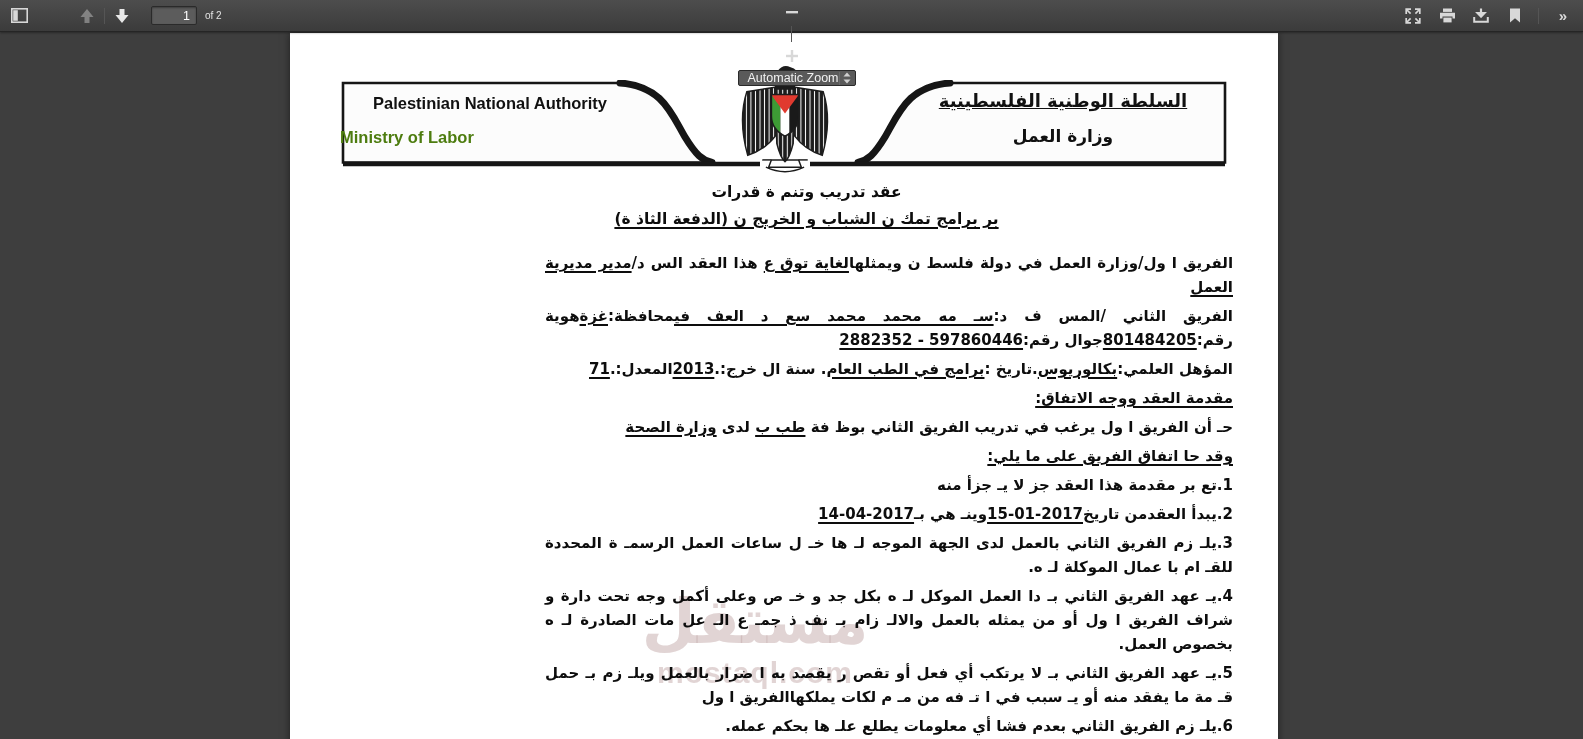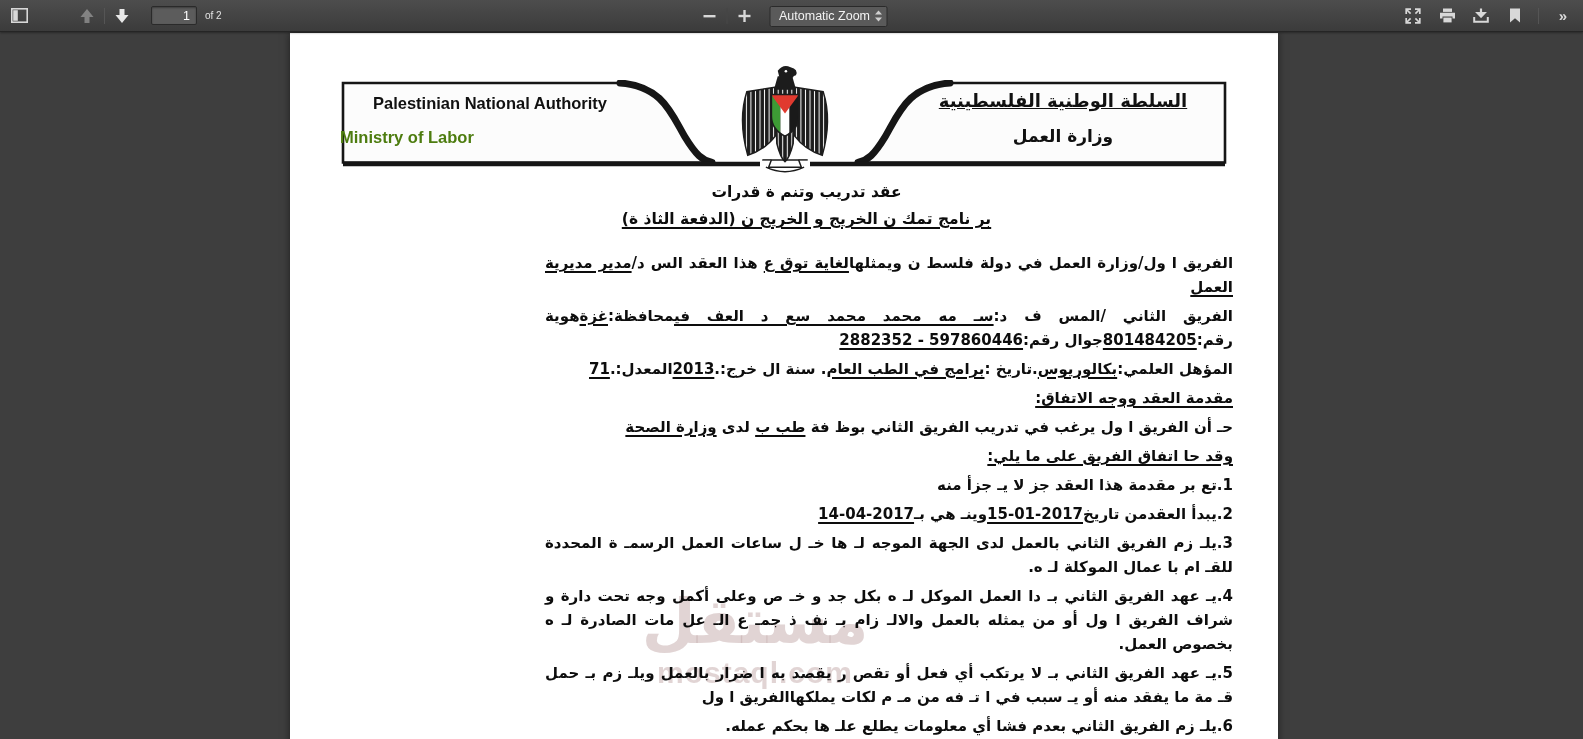--- a/index.html
+++ b/index.html
@@ -24,21 +24,21 @@
   .tb-left{ display:flex; align-items:center; padding-left:6px; gap:2px; }
   .tb-left .gap{ width:38px; }
   .page-input{
     width:46px; height:19px; margin-left:14px; margin-right:6px;
     background:#5c5c5c; border:1px solid #2a2a2a; border-radius:2px;
     color:#fff; font-size:12.5px; text-align:right; padding-right:6px;
     box-shadow:inset 0 1px 2px rgba(0,0,0,.35);
   }
   .of-label{ color:#e2e2e2; font-size:10px; }
   .tb-center{ position:absolute; left:50%; top:0; height:32px; transform:translateX(-50%);
-    display:flex; align-items:center; gap:2px; }
+    display:flex; align-items:center; gap:2px;flex-direction:column; }
   .zoom-select{
     margin-left:10px; width:118px; height:21px; background:#5a5a5a;
     border:1px solid #2a2a2a; border-radius:2px; display:flex; align-items:center;
     cursor:pointer; position:relative;
   }
   .zoom-select .zs-label{ flex:1; color:#f2f2f2; font-size:12.5px; padding-left:9px; white-space:nowrap; }
   .zoom-select .zs-div{ width:1px; height:13px; background:#3a3a3a; border-right:1px solid #6a6a6a; }
   .zoom-select .zs-arrows{ width:16px; display:flex; align-items:center; justify-content:center; }
   .tb-right{ margin-left:auto; display:flex; align-items:center; padding-right:8px; gap:8px; }
   .chev{ color:#d8d8d8; font-size:15px; line-height:1; letter-spacing:-2px; font-weight:bold; }
@@ -226,21 +226,21 @@
       <line x1="70" y1="106" x2="80" y2="106" stroke="#1c1c1c" stroke-width="1.6"></line>
     </svg>
 
     <div class="watermark">
       <div class="w1">مستقل</div>
       <div class="w2">mostaql.com</div>
     </div>
 
     <div class="titles" id="doc-titles">
         <div class="doc-line"><span>عقد تدريب وتنم ة قدرات</span></div>
-        <div class="doc-line"><span class="u">بر نامج تمك ن الخريج و الخريج ن (الدفعة الثاذ ة)</span></div>
+        <div class="doc-line"><span class="u">بر برامج تمك ن الشباب و الخريج ن (الدفعة الثاذ ة)</span></div>
       </div>
 
     <div class="doc-body" id="doc-body">
         <div class="doc-line"><span>الفريق ا  ول/وزارة العمل في دولة فلسط ن ويمثلها</span><span class="u">لغاية توق ع</span><span> هذا العقد الس د/</span><span class="u">مدير مديرية العمل</span></div>
         <div class="doc-line"><span>الفريق الثاني /المس ف د:</span><span class="u">سـ  مه محمد محمد سع د العف في</span><span>محافظة:</span><span class="u">غزة</span><span>هوية رقم:</span><span class="u" dir="ltr">801484205</span><span>جوال رقم:</span><span class="u" dir="ltr">2882352 - 597860446</span></div>
         <div class="doc-line"><span>المؤهل العلمي:</span><span class="u">بكالوريوس</span><span>.تاريخ :</span><span class="u">برامج في الطب العام</span><span>. سنة ال خرج:.</span><span class="u">2013</span><span>المعدل:.</span><span class="u">71</span></div>
         <div class="doc-line"><span class="u">مقدمة العقد ووجه الاتفاق:</span></div>
         <div class="doc-line"><span>حـ      أن الفريق ا  ول يرغب في تدريب الفريق الثاني بوظ فة </span><span class="u">طب ب</span><span> لدى </span><span class="u">وزارة الصحة</span></div>
         <div class="doc-line"><span class="u">وقد حا  اتفاق الفريق على ما يلي:</span></div>
         <div class="doc-line"><span>1.تع بر مقدمة هذا العقد جز   لا يـ جزأ منه</span></div>

